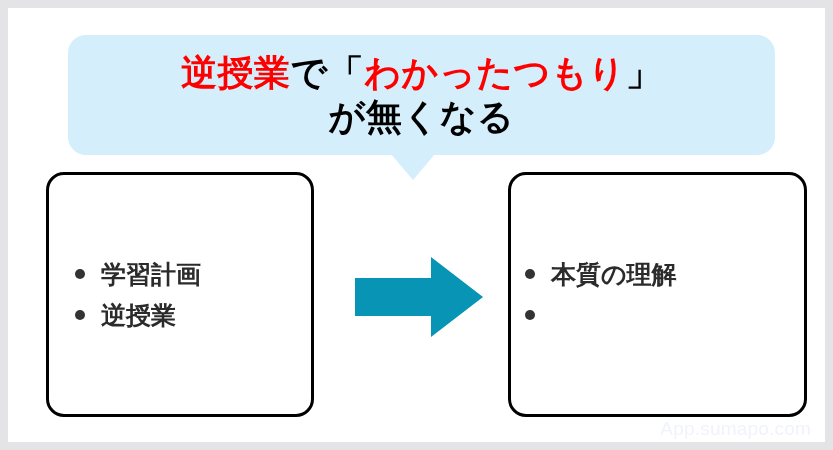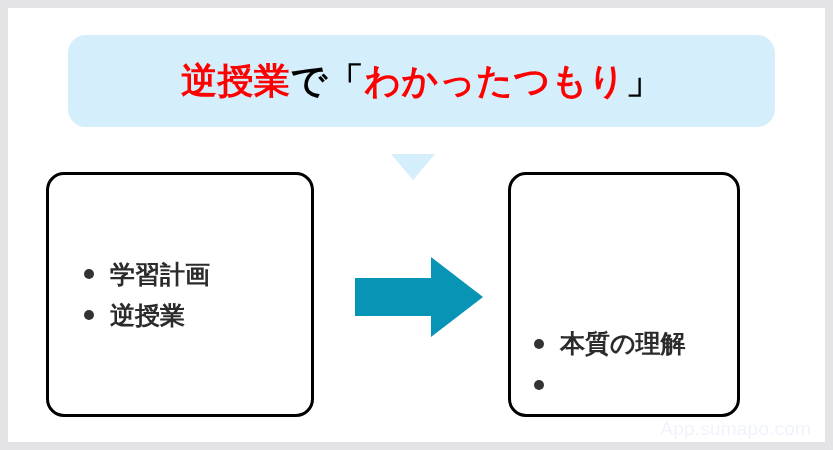--- a/index.html
+++ b/index.html
@@ -23,21 +23,21 @@
     background: #ffffff;
     overflow: hidden;
   }
 
   
   .bubble {
     position: absolute;
     left: 60px;
     top: 27px;
     width: 707px;
-    height: 92px;
+    height: 120px;
     background: #d4eefb;
     border-radius: 18px;
     box-sizing: border-box;
     display: flex;
     flex-direction: column;
     align-items: center;
     justify-content: center;
   }
   .bubble-tail {
     position: absolute;
@@ -73,25 +73,24 @@
     display: flex;
     flex-direction: column;
     justify-content: center;
   }
   #panel-left {
     left: 38px;
     width: 268px;
   }
   #panel-right {
     left: 500px;
-    width: 232px;
-    justify-content: flex-end;
+    width: 299px;
   }
   .bullet-list {
-    margin: 9px;
+    margin: 0;
     padding: 0;
     list-style: none;
   }
   #panel-left .bullet-list { padding-left: 26px; }
   #panel-right .bullet-list { padding-left: 14px; }
 
   .bullet-item {
     display: flex;
     align-items: center;
     font-size: 25px;
@@ -130,20 +129,21 @@
 </style>
 </head>
 <body>
 
 <div id="canvas">
 
   <div class="bubble">
     <div class="bubble-line">
       <span class="red">逆授業</span><span>で「</span><span class="red">わかったつもり</span><span>」</span>
     </div>
+    <div class="bubble-line">が無くなる</div>
   </div>
   <div class="bubble-tail"></div>
 
   <div class="panel" id="panel-left">
     <ul class="bullet-list">
       <li class="bullet-item">
         <span class="dot"></span>
         <span>学習計画</span>
       </li>
       <li class="bullet-item">

